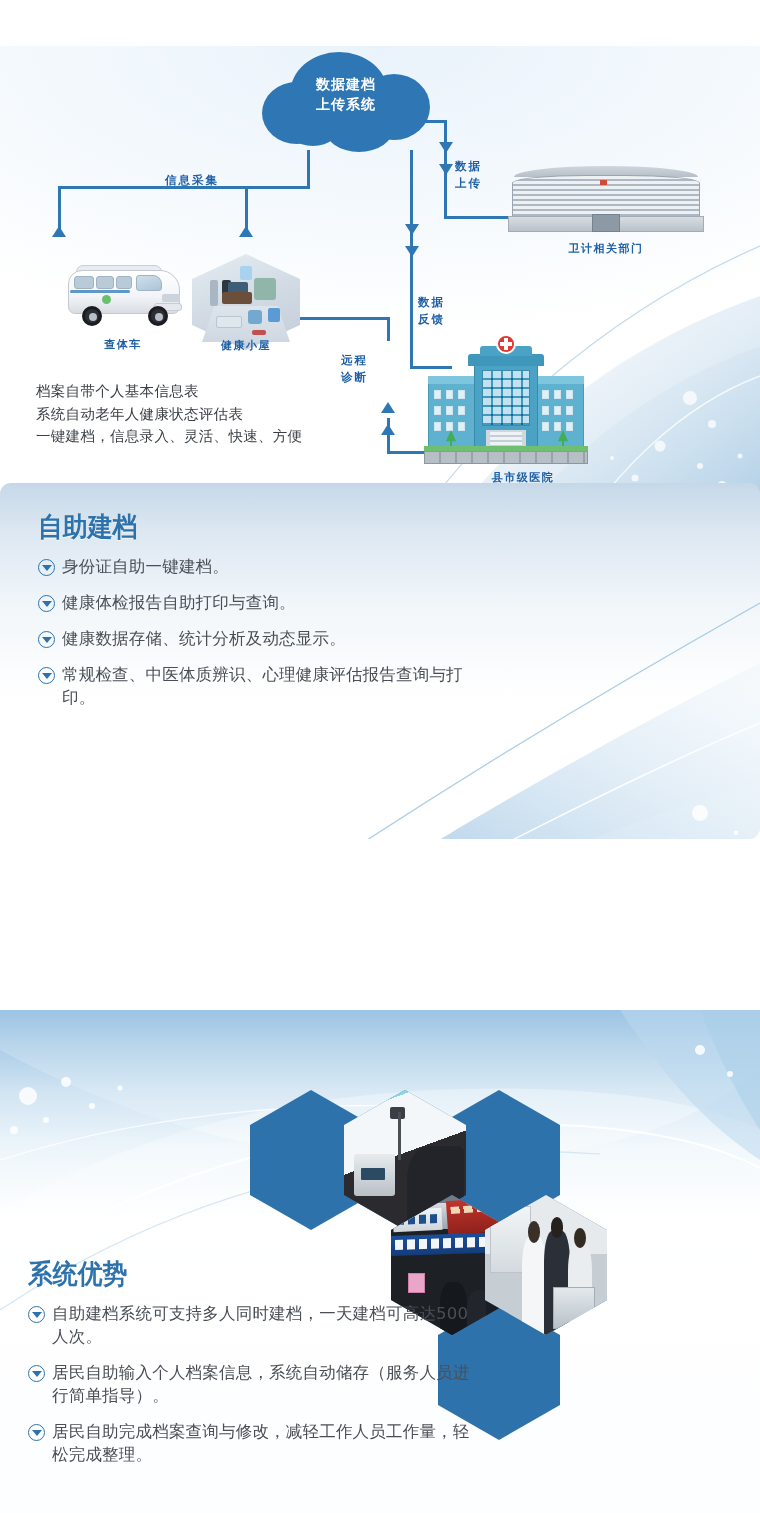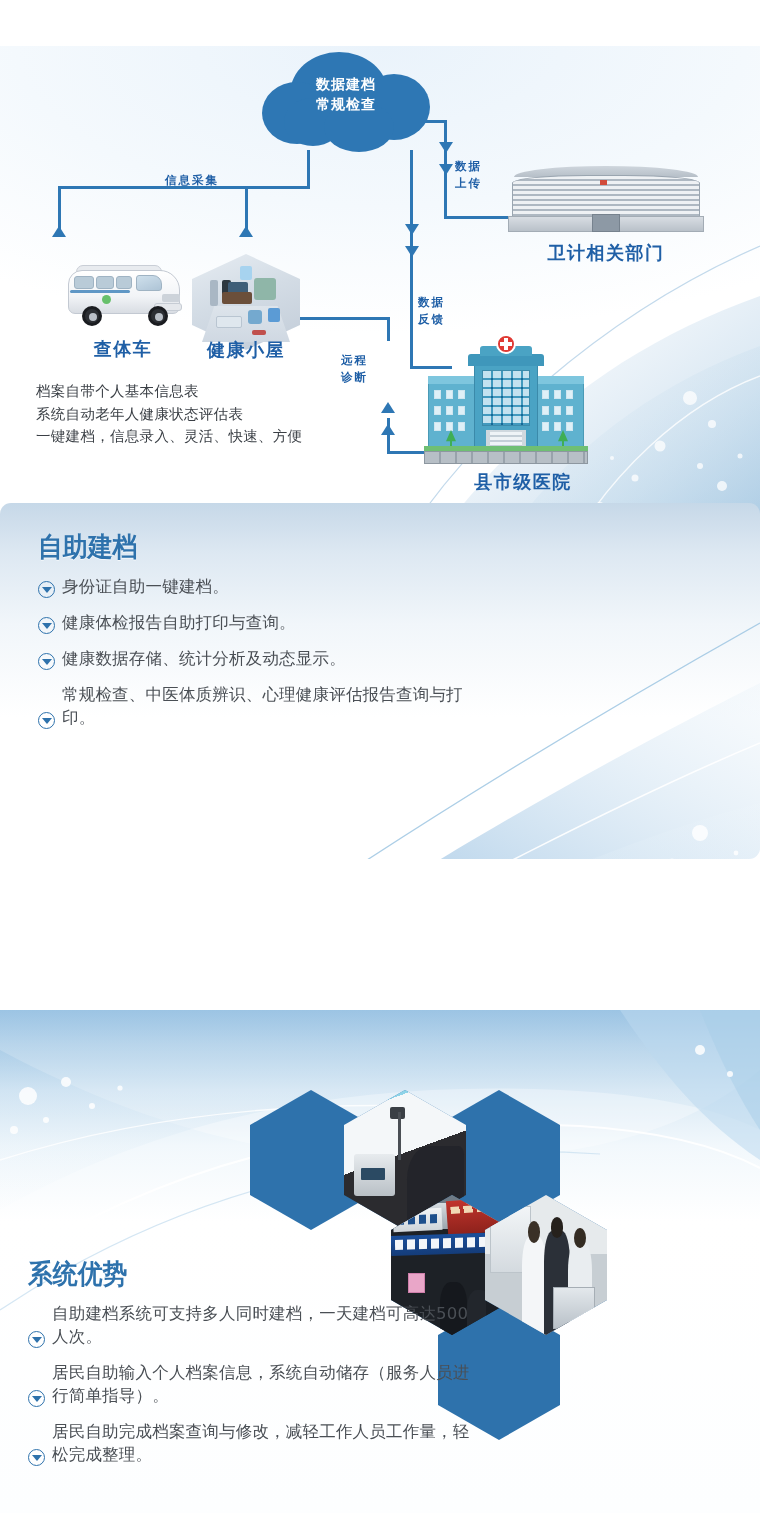--- a/index.html
+++ b/index.html
@@ -46,21 +46,21 @@
   .arrow-dn{
     position:absolute; width:0; height:0;
     border-left:7px solid transparent; border-right:7px solid transparent;
     border-top:11px solid #2E77B4;
   }
   .flow-label{
     position:absolute; color:#1F5FA6; font-size:11.5px; font-weight:700;
     letter-spacing:2px; line-height:1.5; white-space:nowrap;
   }
   .node-cap{
-    position:absolute; color:#1F5FA6; font-size:18px; font-weight:700;
+    position:absolute; color:#1F5FA6; font-size:11px; font-weight:700;
     letter-spacing:1.5px; text-align:center; white-space:nowrap;
   }
 
   
   .van{ position:absolute; left:62px; top:216px; width:122px; height:66px; }
   .van-body{
     position:absolute; left:6px; top:8px; width:112px; height:44px;
     background:linear-gradient(180deg,#ffffff 0%,#f2f4f7 60%,#d9dde3 100%);
     border:1px solid #c3c9d2; border-radius:14px 20px 7px 7px;
   }
@@ -198,34 +198,34 @@
 
   
   .s1-list{
     position:absolute; left:36px; top:334px; width:400px;
     color:#3a3f45; font-size:14.5px; line-height:22.5px; letter-spacing:.3px;
   }
   .s1-list div{ white-space:nowrap; }
 
   
   #sec2{
-    top:503px; height:356px;
+    top:483px; height:356px;
     background:linear-gradient(180deg,#c6d8e8 0%,#dde8f2 14%,#f1f6fa 34%,#ffffff 60%,#ffffff 100%);
     border-radius:11px;
   }
 
   .sec-title{
     position:absolute; font-weight:900; color:#2E72AC;
     font-size:27px; letter-spacing:0px;
     font-family:"DejaVu Sans","Liberation Sans",sans-serif;
     transform:scaleX(.92); transform-origin:left center;
     text-shadow:0 1px 0 rgba(255,255,255,.65);
   }
   .bullets{ position:absolute; }
-  .bullet{ position:relative; display:flex; align-items:flex-end; margin-bottom:13px; }
+  .bullet{ position:relative; display:flex; align-items:flex-start; margin-bottom:13px; }
   .b-ico{
     flex:0 0 auto; width:17px; height:17px; border-radius:50%;
     border:1.4px solid #2E72AC; position:relative; margin-top:4px; margin-right:7px;
   }
   .b-ico::after{
     content:""; position:absolute; left:3.2px; top:4.6px; width:0; height:0;
     border-left:5px solid transparent; border-right:5px solid transparent;
     border-top:6px solid #2E72AC;
   }
   .b-txt{ color:#4a4f55; font-size:16.5px; line-height:23px; letter-spacing:.2px; }
@@ -402,21 +402,21 @@
 
   <div class="cloud">
     <div class="lobe l1"></div>
     <div class="lobe l2"></div>
     <div class="lobe l3"></div>
     <div class="lobe l4"></div>
     <div class="lobe l5"></div>
   </div>
   <div class="cloud-text" style="left:262px; top:28px;">
     <div>数据建档</div>
-    <div>常规检查</div>
+    <div>上传系统</div>
   </div>
 
   <div class="flow-label" style="left:165px; top:126px;">信息采集</div>
   <div class="flow-label" style="left:455px; top:112px;">
     <div>数据</div>
     <div>上传</div>
   </div>
   <div class="flow-label" style="left:418px; top:248px;">
     <div>数据</div>
     <div>反馈</div>

